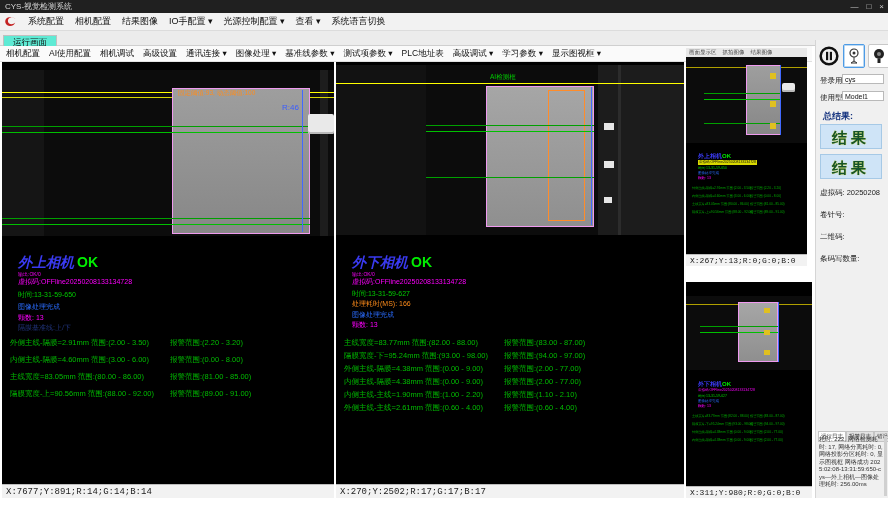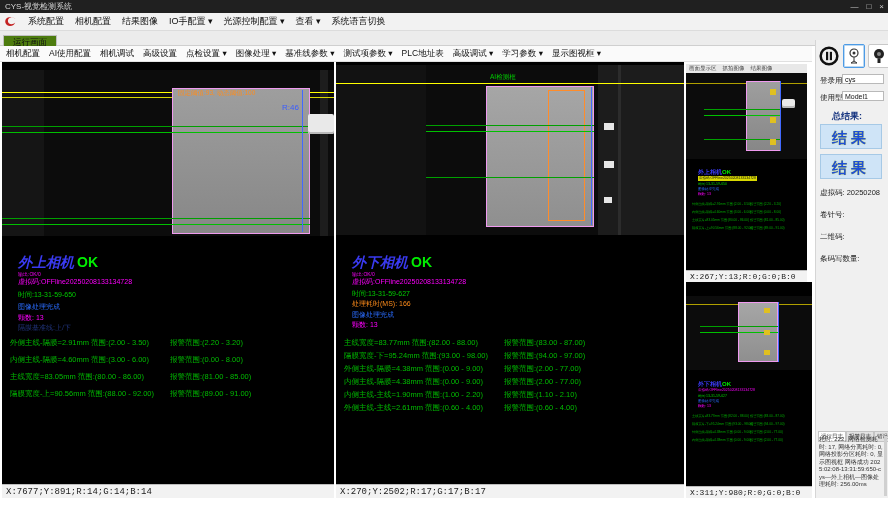--- a/index.html
+++ b/index.html
@@ -8,29 +8,29 @@
   
   .titlebar{position:absolute;left:0;top:0;width:100%;height:27px;background:#202020;
             color:#d8d8d8;font-size:8px;line-height:13px;}
   .titlebar .t{padding-left:5px;}
   .winctl{position:absolute;right:4px;top:0;height:13px;display:flex;gap:8px;color:#cccccc;font-size:8px;line-height:13px;}
   .winctl span{cursor:default;}
   .menubar{position:absolute;left:0;top:13px;width:100%;height:18px;background:#f2f2f2;
            border-bottom:1px solid #dcdcdc;display:flex;align-items:center;gap:11px;font-size:9px;padding-left:3px;box-sizing:border-box;}
   .logo{width:14px;height:14px;flex:0 0 auto;}
   .tabrow{position:absolute;left:0;top:31px;width:100%;height:15px;background:#ececec;border-bottom:1px solid #cfcfcf;box-sizing:border-box;}
-  .tab{display:inline-block;margin-left:3px;background:#4d7c0f;border:1px solid #c0c0c0;border-bottom:none;
+  .tab{display:inline-block;margin-left:3px;background:#5eead4;border:1px solid #c0c0c0;border-bottom:none;
        font-size:8.5px;padding:1px 9px 2px 9px;text-align:center;}
   .toolbar{position:absolute;left:0;top:46px;width:812px;height:16px;background:#fafafa;border-bottom:1px solid #e0e0e0;
            display:flex;align-items:center;gap:9px;font-size:8.5px;padding-left:6px;box-sizing:border-box;white-space:nowrap;}
   
   .view{position:absolute;background:#000;}
   .vleft{left:2px;top:62px;width:332px;height:436px;}
   .vmid{left:336px;top:62px;width:348px;height:436px;}
-  .vstop{left:686px;top:64px;width:121px;height:218px;}
+  .vstop{left:686px;top:48px;width:121px;height:218px;}
   .vsbot{left:686px;top:282px;width:126px;height:216px;}
   .img{position:absolute;left:0;width:100%;background:#0c0c0c;overflow:hidden;text-align:right;}
   .band{position:absolute;top:0;height:100%;}
   .hline{position:absolute;height:1px;}
   .vline{position:absolute;width:1px;}
   .part{position:absolute;background:linear-gradient(180deg,#9e9e9e,#878787);border:1px solid #f09af0;box-sizing:border-box;}
   .orect{position:absolute;border:1px solid #ff8c2a;box-sizing:border-box;}
   .clip{position:absolute;background:#e9e9e9;border-radius:2px;box-shadow:inset 0 -2px 0 #b9b9b9;}
   .ovtxt{position:absolute;font-size:6.5px;line-height:7px;white-space:nowrap;}
   .dot{position:absolute;background:#e6e6e6;}
@@ -55,23 +55,23 @@
             font-size:5.5px;line-height:9px;color:#444;padding-left:3px;box-sizing:border-box;}
   
   .rpanel{position:absolute;left:815px;top:40px;width:73px;height:458px;background:#f0f0f0;border-left:1px solid #d5d5d5;box-sizing:border-box;}
   .btnrow{position:absolute;left:2px;top:4px;display:flex;gap:3px;align-items:center;}
   .pbtn{width:22px;height:24px;background:#fff;border:1px solid #c8c8c8;border-radius:2px;display:flex;align-items:center;justify-content:center;box-sizing:border-box;}
   .pbtn.sel{border:1px solid #4d9be6;box-shadow:0 0 0 1px #bcd9f2 inset;}
   .pbtn.flat{border:none;background:transparent;}
   .rlabel{position:absolute;left:4px;font-size:7.5px;color:#222;white-space:nowrap;}
   .rfield{position:absolute;left:26px;width:42px;height:10px;background:#fff;border:1px solid #b9b9b9;
           font-size:7px;line-height:10px;padding-left:2px;box-sizing:border-box;}
-  .totlabel{position:absolute;left:16px;font-size:9px;font-weight:bold;color:#15337f;}
+  .totlabel{position:absolute;left:7px;font-size:9px;font-weight:bold;color:#15337f;}
   .resbox{position:absolute;left:4px;width:62px;height:25px;background:#cfe4f7;border:1px solid #a6c9e6;
-          color:#1d4ed8;font-size:15px;font-weight:bold;text-align:center;line-height:25px;letter-spacing:4px;
+          color:#14532d;font-size:15px;font-weight:bold;text-align:center;line-height:25px;letter-spacing:4px;
           text-shadow:0 0 1px #d9d900;box-sizing:border-box;}
   .ltab{display:inline-block;font-size:5.5px;padding:1px 2px;border:1px solid #c4c4c4;background:#e2e2e2;color:#333;}
   .ltab.act{background:#ffffff;}
   .ltabs{position:absolute;left:2px;top:384px;white-space:nowrap;}
   .logtext{position:absolute;left:3px;top:396px;width:64px;font-size:6px;line-height:7.5px;color:#333;word-break:break-all;}
   .lscroll{position:absolute;right:1px;top:396px;width:3px;height:60px;background:#d0d0d0;}
   
   .statusbar{position:absolute;left:0;top:498px;width:100%;height:16px;background:#f7f7f7;border-top:1px solid #e0e0e0;
              display:flex;align-items:center;gap:7px;font-size:7.5px;padding-left:2px;box-sizing:border-box;white-space:nowrap;}
   .badge{padding:1px 3px;font-weight:bold;}
@@ -107,21 +107,21 @@
 
   <div class="tabrow">
     <span class="tab">运行画面</span>
   </div>
 
   <div class="toolbar">
     <span>相机配置</span>
     <span>AI使用配置</span>
     <span>相机调试</span>
     <span>高级设置</span>
-    <span>点检设置 ▾</span>
+    <span>通讯连接 ▾</span>
     <span>图像处理 ▾</span>
     <span>基准线参数 ▾</span>
     <span>测试项参数 ▾</span>
     <span>PLC地址表</span>
     <span>高级调试 ▾</span>
     <span>学习参数 ▾</span>
     <span>显示图视框 ▾</span>
   </div>
 
   <div class="view vleft">

